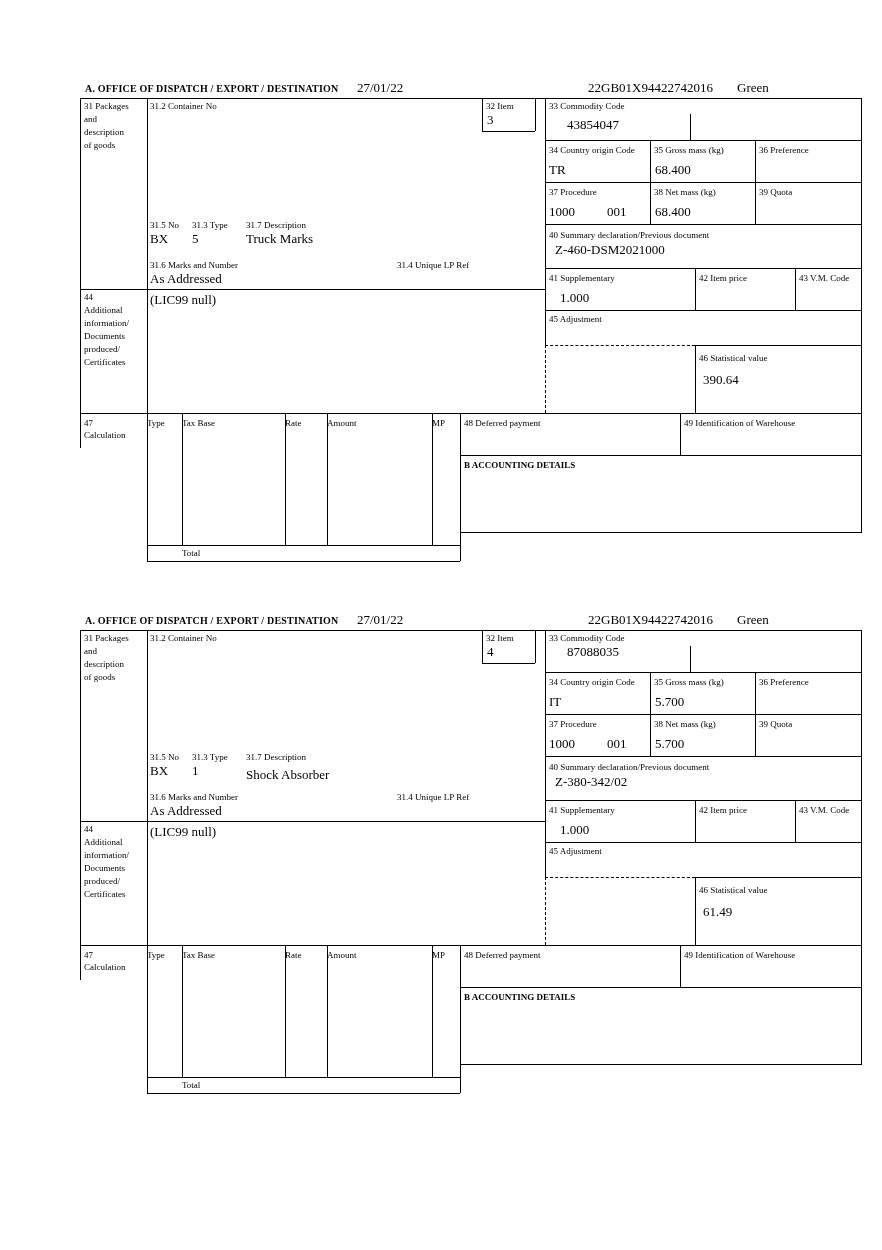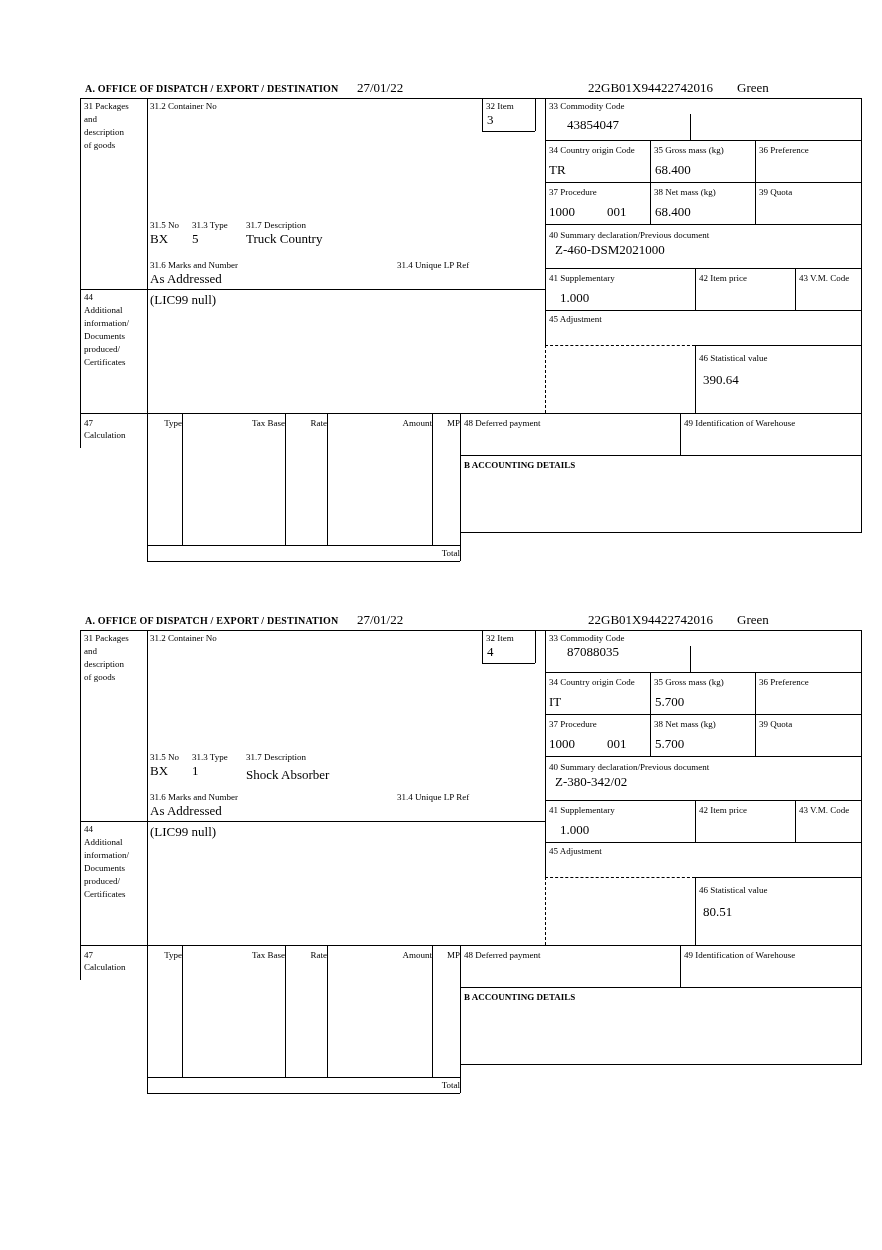--- a/index.html
+++ b/index.html
@@ -12,21 +12,21 @@
   div.form-section:nth-of-type(1) { top:80px; }
   div.form-section:nth-of-type(2) { top:612px; }
   .hl, .vl { position:absolute; display:block; background:#000; }
   .hl { height:1px; }
   .vl { width:1px; }
   .hl.dash { background:none; height:0; border-top:1px dashed #000; }
   .vl.dash { background:none; width:0; border-left:1px dashed #000; }
   .lbl { position:absolute; font-size:9px; line-height:11px; white-space:nowrap; }
   .val { position:absolute; font-size:13px; line-height:14px; white-space:nowrap; }
   .b { font-weight:bold; }
-  .ctr { text-align:right; }
+  .ctr { text-align:left; }
   .office { position:absolute; font-size:10px; font-weight:bold; white-space:nowrap; letter-spacing:0.2px; }
 </style>
 </head>
 <body>
 
 <div class="page">
 
   <div class="form-section">
 
     <div class="office" style="left:5px;top:3px">A.  OFFICE OF DISPATCH / EXPORT / DESTINATION</div>
@@ -74,21 +74,21 @@
     <div class="lbl" style="left:4px;top:34px">and</div>
     <div class="lbl" style="left:4px;top:47px">description</div>
     <div class="lbl" style="left:4px;top:60px">of goods</div>
 
     <div class="lbl" style="left:70px;top:21px">31.2 Container No</div>
     <div class="lbl" style="left:70px;top:140px">31.5 No</div>
     <div class="lbl" style="left:112px;top:140px">31.3 Type</div>
     <div class="lbl" style="left:166px;top:140px">31.7 Description</div>
     <div class="val" style="left:70px;top:152px">BX</div>
     <div class="val" style="left:112px;top:152px">5</div>
-    <div class="val" style="left:166px;top:152px">Truck Country</div>
+    <div class="val" style="left:166px;top:152px">Truck Marks</div>
     <div class="lbl" style="left:70px;top:180px">31.6 Marks and Number</div>
     <div class="lbl" style="left:317px;top:180px">31.4 Unique LP Ref</div>
     <div class="val" style="left:70px;top:192px">As Addressed</div>
 
     <div class="lbl" style="left:406px;top:21px">32 Item</div>
     <div class="val" style="left:407px;top:33px">3</div>
 
     <div class="lbl" style="left:469px;top:21px">33 Commodity Code</div>
     <div class="val" style="left:487px;top:38px">43854047</div>
 
@@ -223,21 +223,21 @@
     <div class="val" style="left:475px;top:163px">Z-380-342/02</div>
 
     <div class="lbl" style="left:469px;top:193px">41 Supplementary</div>
     <div class="lbl" style="left:619px;top:193px">42 Item price</div>
     <div class="lbl" style="left:719px;top:193px">43 V.M. Code</div>
     <div class="val" style="left:480px;top:211px">1.000</div>
 
     <div class="lbl" style="left:469px;top:234px">45 Adjustment</div>
 
     <div class="lbl" style="left:619px;top:273px">46 Statistical value</div>
-    <div class="val" style="left:623px;top:293px">80.51</div>
+    <div class="val" style="left:623px;top:293px">61.49</div>
 
     <div class="lbl" style="left:4px;top:212px">44</div>
     <div class="lbl" style="left:4px;top:225px">Additional</div>
     <div class="lbl" style="left:4px;top:238px">information/</div>
     <div class="lbl" style="left:4px;top:251px">Documents</div>
     <div class="lbl" style="left:4px;top:264px">produced/</div>
     <div class="lbl" style="left:4px;top:277px">Certificates</div>
     <div class="val" style="left:70px;top:213px">(LIC99 null)</div>
 
     <div class="lbl" style="left:4px;top:338px">47</div>

